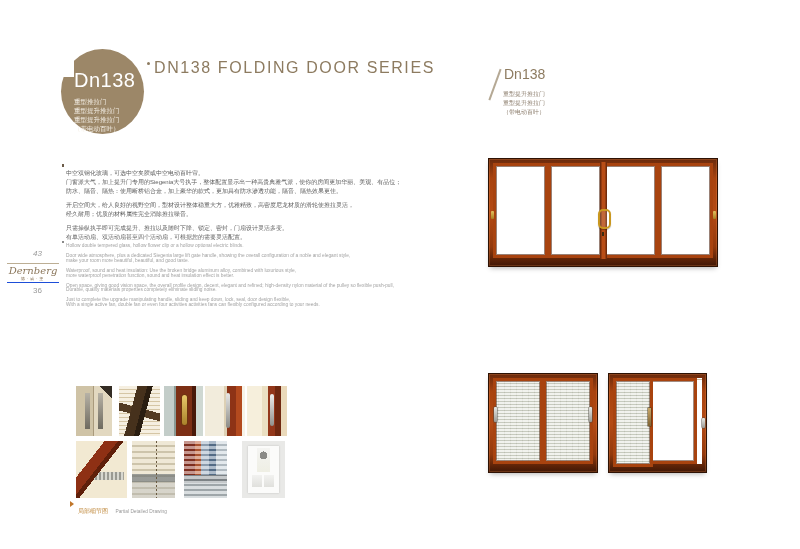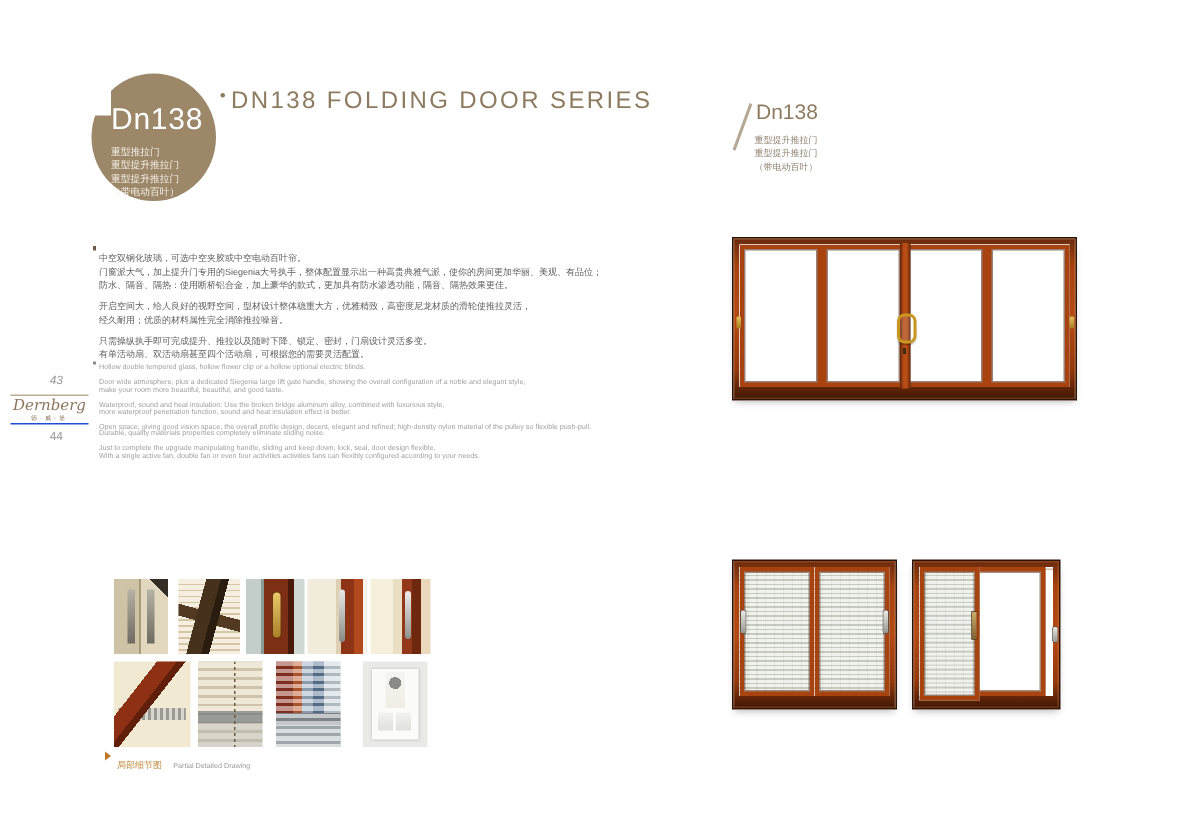--- a/index.html
+++ b/index.html
@@ -205,21 +205,21 @@
       <div>Just to complete the upgrade manipulating handle, sliding and keep down, lock, seal, door design flexible,</div>
       <div>With a single active fan, double fan or even four activities activities fans can flexibly configured according to your needs.</div>
     </div>
   </div>
 
   <div class="abs spine-num num-top">43</div>
   <div class="abs logo-box">
     <div class="logo-text">Dernberg</div>
     <div class="logo-sub">德·威·堡</div>
   </div>
-  <div class="abs spine-num num-bottom">44</div>
+  <div class="abs spine-num num-bottom">36</div>
 
   <div class="ph row1 p11"></div>
   <div class="ph row1 p12"></div>
   <div class="ph row1 p13"></div>
   <div class="ph row1 p14"></div>
   <div class="ph row1 p15"></div>
   <div class="ph row2 p21"></div>
   <div class="ph row2 p22"></div>
   <div class="ph row2 p23"></div>
   <div class="ph row2 p24"></div>

